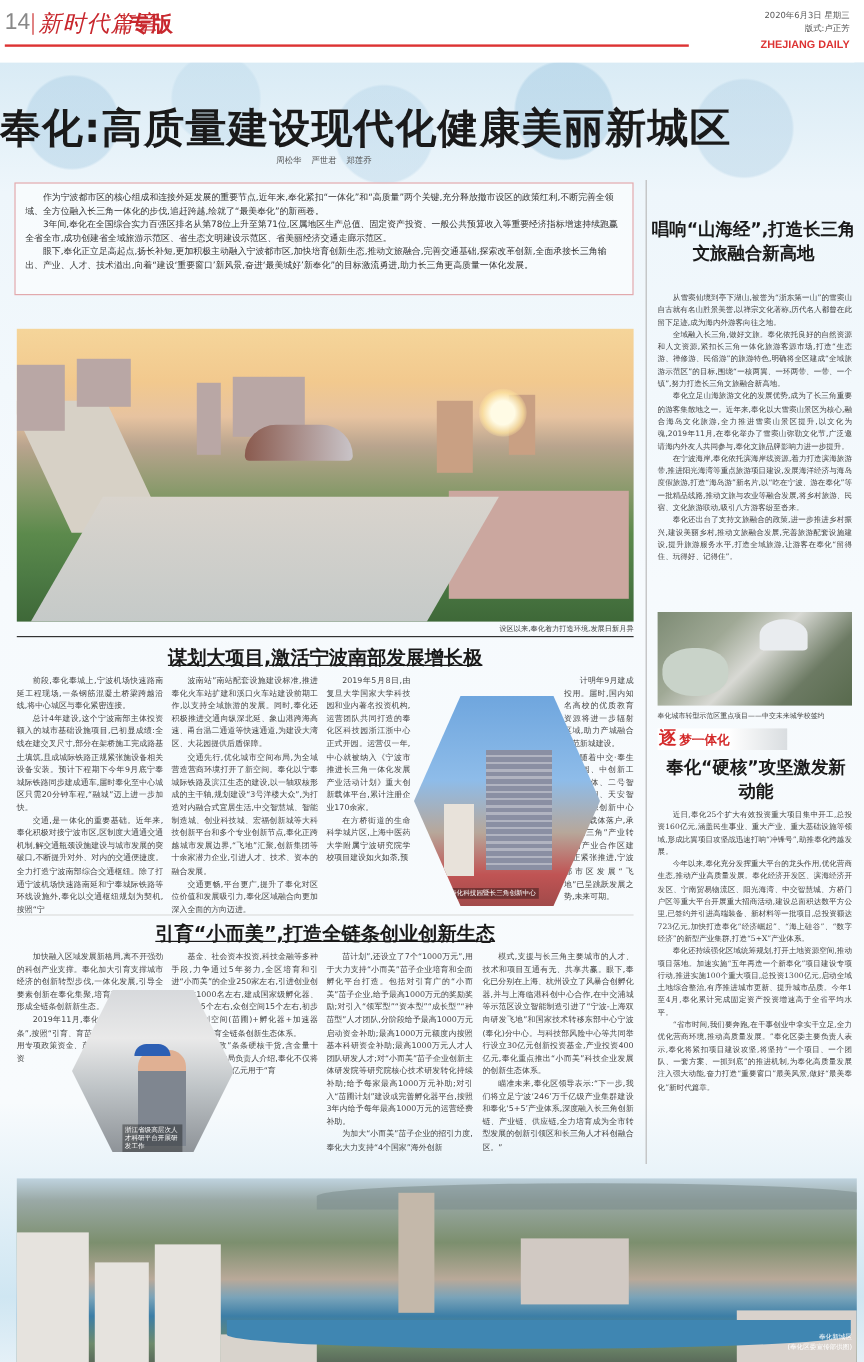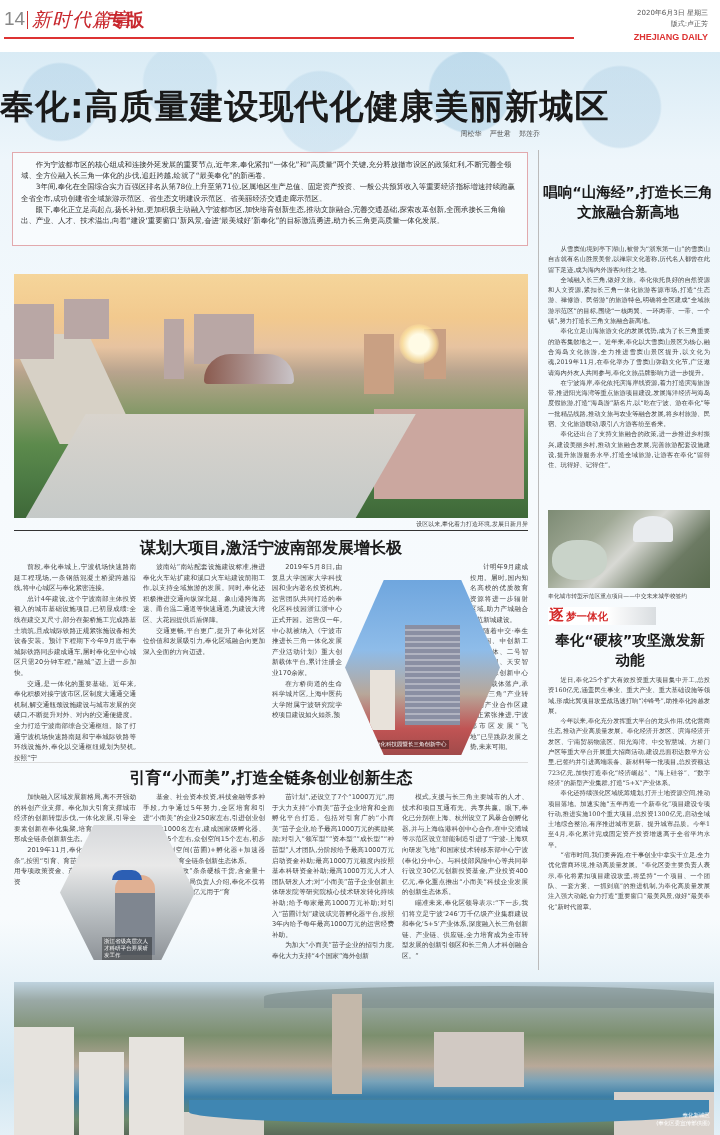--- a/index.html
+++ b/index.html
@@ -14,33 +14,33 @@
   .redline { position: absolute; left: 4px; top: 37px; width: 570px; height: 2px; background: #d33; }
   .zd { position: absolute; right: 4px; top: 32px; font-size: 9px; color: #d33; font-weight: bold; font-family: "Liberation Sans", sans-serif; }
   .bg { position: absolute; left: 0; top: 52px; width: 720px; height: 1083px; background: linear-gradient(180deg, #d9ebf5 0%, #eef6fb 10%, #f6fafd 40%, #f8fbfd 80%, #cfe6f2 95%, #e4f0f7 100%); }
   .hexbg { position: absolute; left: 0; top: 52px; width: 720px; height: 110px; background:
      radial-gradient(circle at 60px 50px, rgba(170,205,228,.45) 0 38px, transparent 40px),
      radial-gradient(circle at 180px 30px, rgba(190,218,235,.45) 0 36px, transparent 38px),
      radial-gradient(circle at 320px 60px, rgba(170,205,228,.35) 0 40px, transparent 42px),
      radial-gradient(circle at 470px 40px, rgba(160,200,225,.45) 0 40px, transparent 42px),
      radial-gradient(circle at 620px 55px, rgba(180,210,230,.45) 0 40px, transparent 42px); }
   .headline { position: absolute; left: 0; top: 84px; width: 720px; font-size: 34px; font-weight: bold; color: #1a1a1a; letter-spacing: 1px; }
-  .byline { position: absolute; left: 0; top: 129px; width: 540px; text-align: right; font-size: 7px; color: #555; word-spacing: 6px; }
+  .byline { position: absolute; left: 0; top: 129px; width: 540px; text-align: center; font-size: 7px; color: #555; word-spacing: 6px; }
   .intro-box { position: absolute; left: 12px; top: 152px; width: 516px; height: 94px; border: 1px solid #e2a9ad; border-top-color: #e2a9ad; background: rgba(255,255,255,.55); padding: 6px 8px; }
   .intro-box p { font-size: 7.4px; line-height: 11.2px; color: #333; text-indent: 2em; }
   .main-photo { position: absolute; left: 14px; top: 274px; width: 514px; height: 244px; background:
      linear-gradient(180deg, #f5d59a 0%, #f2c98e 18%, #e7c3a0 30%, #b9a48e 40%, #8a9a6c 55%, #5c8a4c 70%, #4c7a44 85%, #3e6838 100%); overflow: hidden; }
   .sun { position: absolute; left: 385px; top: 50px; width: 40px; height: 40px; border-radius: 50%; background: radial-gradient(circle, #fffbe5 0 35%, rgba(255,230,160,.7) 60%, transparent 75%); }
   .bldg { position: absolute; background: #b9a7a5; }
   .river { position: absolute; left: 40px; top: 140px; width: 330px; height: 110px; background: linear-gradient(180deg, #d9d4cd, #c4c9c8); transform: skewX(-30deg); }
   .river2 { position: absolute; left: 20px; top: 60px; width: 80px; height: 110px; background: #d7d1c6; transform: skewX(25deg); }
   .stadium { position: absolute; left: 190px; top: 80px; width: 90px; height: 30px; border-radius: 40px 40px 6px 6px; background: linear-gradient(90deg, #8a5a4e, #c9c4c8); }
   .caption1 { position: absolute; right: 192px; top: 520px; font-size: 6px; color: #444; }
   .rule1 { position: absolute; left: 14px; top: 530px; width: 514px; height: 1px; background: #333; }
-  .h2 { position: absolute; left: 14px; width: 514px; text-align: center; font-size: 16px; font-weight: bold; color: #1a1a1a; }
+  .h2 { position: absolute; left: 14px; width: 514px; text-align: center; font-size: 16px; font-weight: bold; color: #1a1a1a; text-decoration: underline; }
   .col { position: absolute; font-size: 6.6px; line-height: 10.6px; color: #444; text-align: justify; }
   .col p { text-indent: 2em; }
   .hex-photo { position: absolute; clip-path: polygon(25% 0, 75% 0, 100% 50%, 75% 100%, 25% 100%, 0 50%); }
   .hex1 { left: 345px; top: 580px; width: 155px; height: 175px; background: linear-gradient(180deg, #6fa6de 0%, #8ebce9 40%, #b7a79a 65%, #c05454 85%, #a14a4a 100%); }
   .hex1 .tower { position: absolute; left: 60px; top: 45px; width: 55px; height: 100px; background: repeating-linear-gradient(0deg, #8a8fa3 0 4px, #b1b4c1 4px 6px); }
   .hex1 .tower2 { position: absolute; left: 25px; top: 90px; width: 25px; height: 60px; background: #e8e2da; }
   .hex-caption { position: absolute; font-size: 5.5px; color: #fff; background: rgba(0,0,0,.35); padding: 1px 2px; }
   .hex2 { left: 60px; top: 825px; width: 135px; height: 135px; background: linear-gradient(180deg, #d7d9dc 0%, #e9e9e9 30%, #bfc4c7 60%, #8e9398 100%); }
   .hex2 .person { position: absolute; left: 55px; top: 50px; width: 40px; height: 80px; background: linear-gradient(180deg, #e0b093 0 22%, #7f8690 22% 100%); border-radius: 14px 14px 0 0; }
   .hex2 .cap { position: absolute; left: 52px; top: 45px; width: 30px; height: 10px; background: #2c5fb4; border-radius: 12px 12px 0 0; }
@@ -110,20 +110,21 @@
 
 <h2 class="h2" style="top:538px;">谋划大项目,激活宁波南部发展增长极</h2>
 
 <div class="col" style="left:14px;top:562px;width:122px;">
   <p>前段,奉化奉城上,宁波机场快速路南延工程现场,一条钢筋混凝土桥梁跨越沿线,将中心城区与奉化紧密连接。</p>
   <p>总计4年建设,这个宁波南部主体投资额入的城市基础设施项目,已初显成绩:全线在建交叉尺寸,部分在架桥施工完成路基土填筑,且成城际铁路正规紧张施设备相关设备安装。预计下程期下今年9月底宁奉城际铁路同步建成通车,届时奉化至中心城区只需20分钟车程,“融城”迈上进一步加快。</p>
   <p>交通,是一体化的重要基础。近年来,奉化积极对接宁波市区,区制度大通通交通机制,解交通瓶颈设施建设与城市发展的突破口,不断提升对外、对内的交通便捷度。全力打造宁波南部综合交通枢纽。除了打通宁波机场快速路南延和宁奉城际铁路等环线设施外,奉化以交通枢纽规划为契机,按照“宁</p>
 </div>
 <div class="col" style="left:143px;top:562px;width:122px;">
   <p>波南站”南站配套设施建设标准,推进奉化火车站扩建和溪口火车站建设前期工作,以支持全域旅游的发展。同时,奉化还积极推进交通向纵深北延、象山港跨海高速、甬台温二通道等快速通道,为建设大湾区、大花园提供后盾保障。</p>
+  <p>交通先行,优化城市空间布局,为全域营造营商环境打开了新空间。奉化以宁奉城际铁路及滨江生态的建设,以一轴双核形成的主干轴,规划建设“3号洋楼大众”,为打造对内融合式宜居生活,中交智慧城、智能制造城、创业科技城、宏福创新城等大科技创新平台和多个专业创新节点,奉化正跨越城市发展边界,“飞地”汇聚,创新集团等十余家潜力企业,引进人才、技术、资本的融合发展。</p>
   <p>交通更畅,平台更广,提升了奉化对区位价值和发展吸引力,奉化区域融合向更加深入全面的方向迈进。</p>
 </div>
 <div class="col" style="left:272px;top:562px;width:70px;">
   <p>2019年5月8日,由复旦大学国家大学科技园和业内著名投资机构,运营团队共同打造的奉化区科技园浙江浙中心正式开园。运营仅一年,中心就被纳入《宁波市推进长三角一体化发展产业活动计划》重大创新载体平台,累计注册企业170余家。</p>
   <p>在方桥街道的生命科学城片区,上海中医药大学附属宁波研究院学校项目建设如火如荼,预</p>
 </div>
 <div class="col" style="left:470px;top:562px;width:58px;">
   <p>计明年9月建成投用。届时,国内知名高校的优质教育资源将进一步辐射区域,助力产城融合示范新城建设。</p>
   <p>随着中交·奉生科创园、中创新工业综合体、二号智能制造园、天安智谷中能源创新中心等一批载体落户,承接“长三角”产业转移的产业合作区建设正紧张推进,宁波都市区发展“飞地”已呈跳跃发展之势,未来可期。</p>
 </div>

